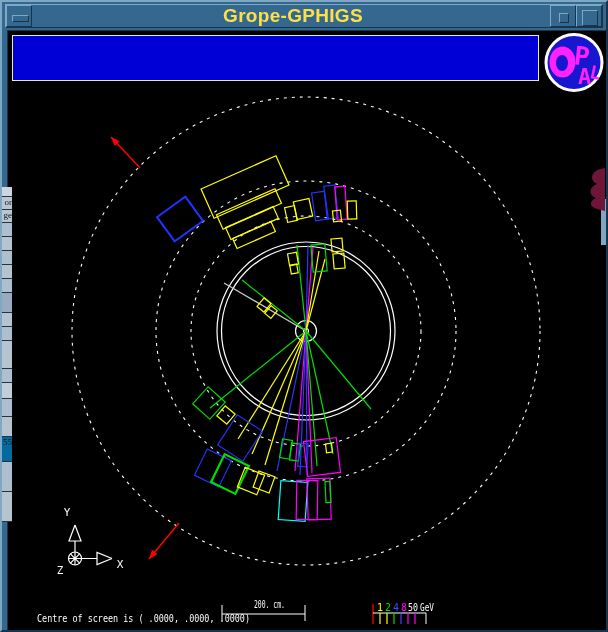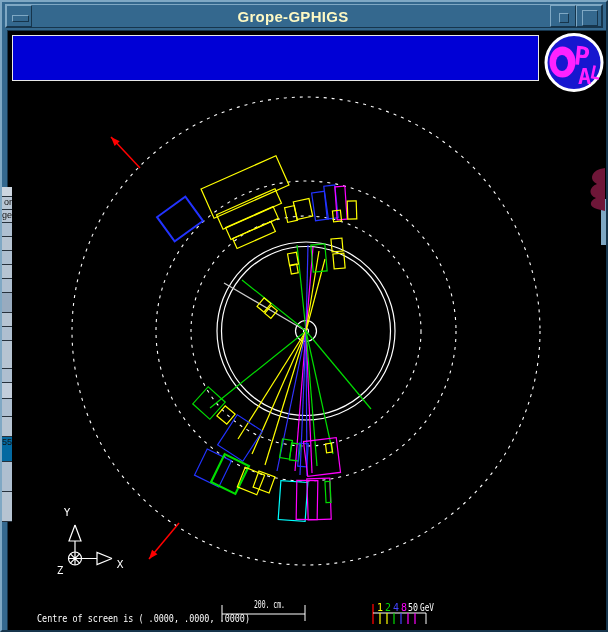--- a/index.html
+++ b/index.html
@@ -12,21 +12,21 @@
   }
   .titlebar{
     position:absolute;left:3px;top:2px;right:3px;height:24px;box-sizing:border-box;
     background:#34688e;
     border-top:1px solid #7fa8c4;border-left:1px solid #7fa8c4;
     border-bottom:1px solid #16354c;border-right:1px solid #16354c;
   }
   .tb-title{
     position:absolute;left:30px;right:52px;top:0;height:100%;
     display:flex;align-items:center;justify-content:center;
-    color:#fef9c3;font-size:15px;font-weight:600;letter-spacing:.3px;
+    color:#fde047;font-size:19px;font-weight:600;letter-spacing:.3px;
   }
   .tb-btn{
     position:absolute;top:0;height:100%;width:26px;box-sizing:border-box;background:#34688e;
     border-top:1px solid #7fa8c4;border-left:1px solid #7fa8c4;
     border-bottom:1px solid #16354c;border-right:1px solid #16354c;
   }
   .tb-btn.menu{left:0;}
   .tb-btn.minb{right:26px;}
   .tb-btn.maxb{right:0;}
   .glyph-dash{position:absolute;left:5px;top:9px;width:15px;height:5px;background:#34688e;
@@ -46,21 +46,21 @@
     font-family:"DejaVu Sans Mono",monospace;font-weight:bold;font-size:11.9px;
     line-height:20px;padding:2px 5px;white-space:pre;overflow:hidden;
   }
   .logo-svg{position:absolute;left:539px;top:30px;z-index:5;}
   .sliver{
     position:absolute;left:0;top:185px;width:10px;height:335px;z-index:6;overflow:hidden;
     background:#aebfd0;
   }
   .sliver-row{
     box-sizing:border-box;border-bottom:1px solid #26313c;overflow:hidden;
-    color:#151515;font-family:Liberation Sans, sans-serif;font-size:9px;line-height:11px;
+    color:#151515;font-family:Liberation Serif, serif;font-size:9px;line-height:11px;
     text-align:right;white-space:nowrap;
   }
   .edge-seg{position:absolute;right:0;top:197px;width:5px;height:46px;background:#7fa8c4;z-index:2;}
   svg text{font-family:"DejaVu Sans Mono",monospace;}
 </style>
 </head>
 <body>
 
 <div class="window">
 

